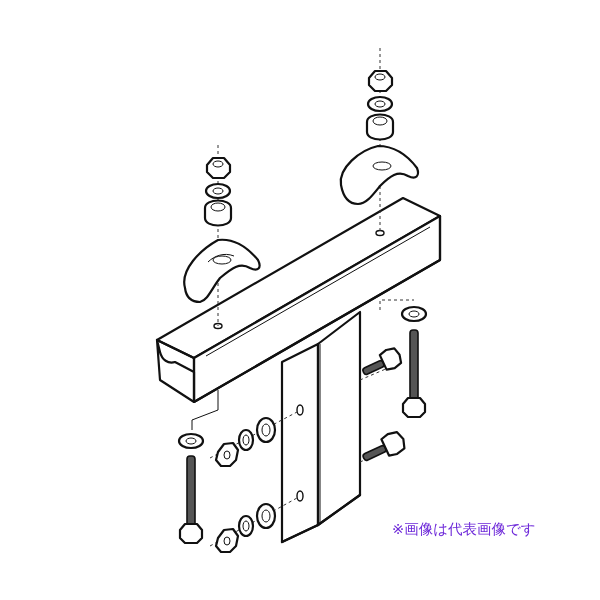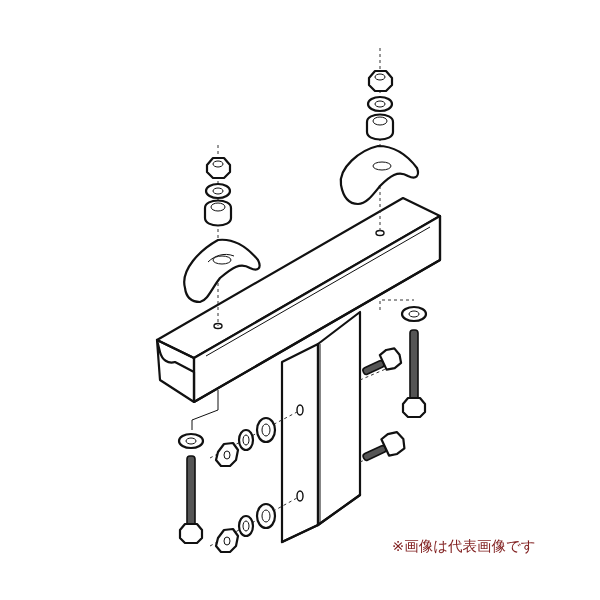--- a/index.html
+++ b/index.html
@@ -1,20 +1,20 @@
 <!DOCTYPE html>
 <html><head>
   <meta charset="utf-8">
   <style>
     html, body { margin: 0; padding: 0; background: #ffffff; }
     body { width: 600px; height: 600px; position: relative; overflow: hidden; font-family: "DejaVu Sans", sans-serif; }
     #diagram { position: absolute; left: 0; top: 0; width: 600px; height: 600px; }
     .caption {
-      position: absolute; left: 392px; top: 537px;
-      font-size: 14.5px; color: #7f1d1d; letter-spacing: 0px; white-space: nowrap;
+      position: absolute; left: 392px; top: 520px;
+      font-size: 14.5px; color: #6d28d9; letter-spacing: 0px; white-space: nowrap;
     }
     .ln { fill: none; stroke: #111; stroke-width: 2.2; stroke-linejoin: round; stroke-linecap: round; }
     .th { fill: none; stroke: #111; stroke-width: 1; }
     .dash { fill: none; stroke: #333; stroke-width: 1; stroke-dasharray: 3 3; }
     .face { fill: #fff; stroke: #111; stroke-width: 2.2; stroke-linejoin: round; }
     .thread { fill: #555; stroke: #111; stroke-width: 1.6; }
     .hole { fill: #fff; stroke: #111; stroke-width: 1.4; }
   </style>
 </head>
 <body>

